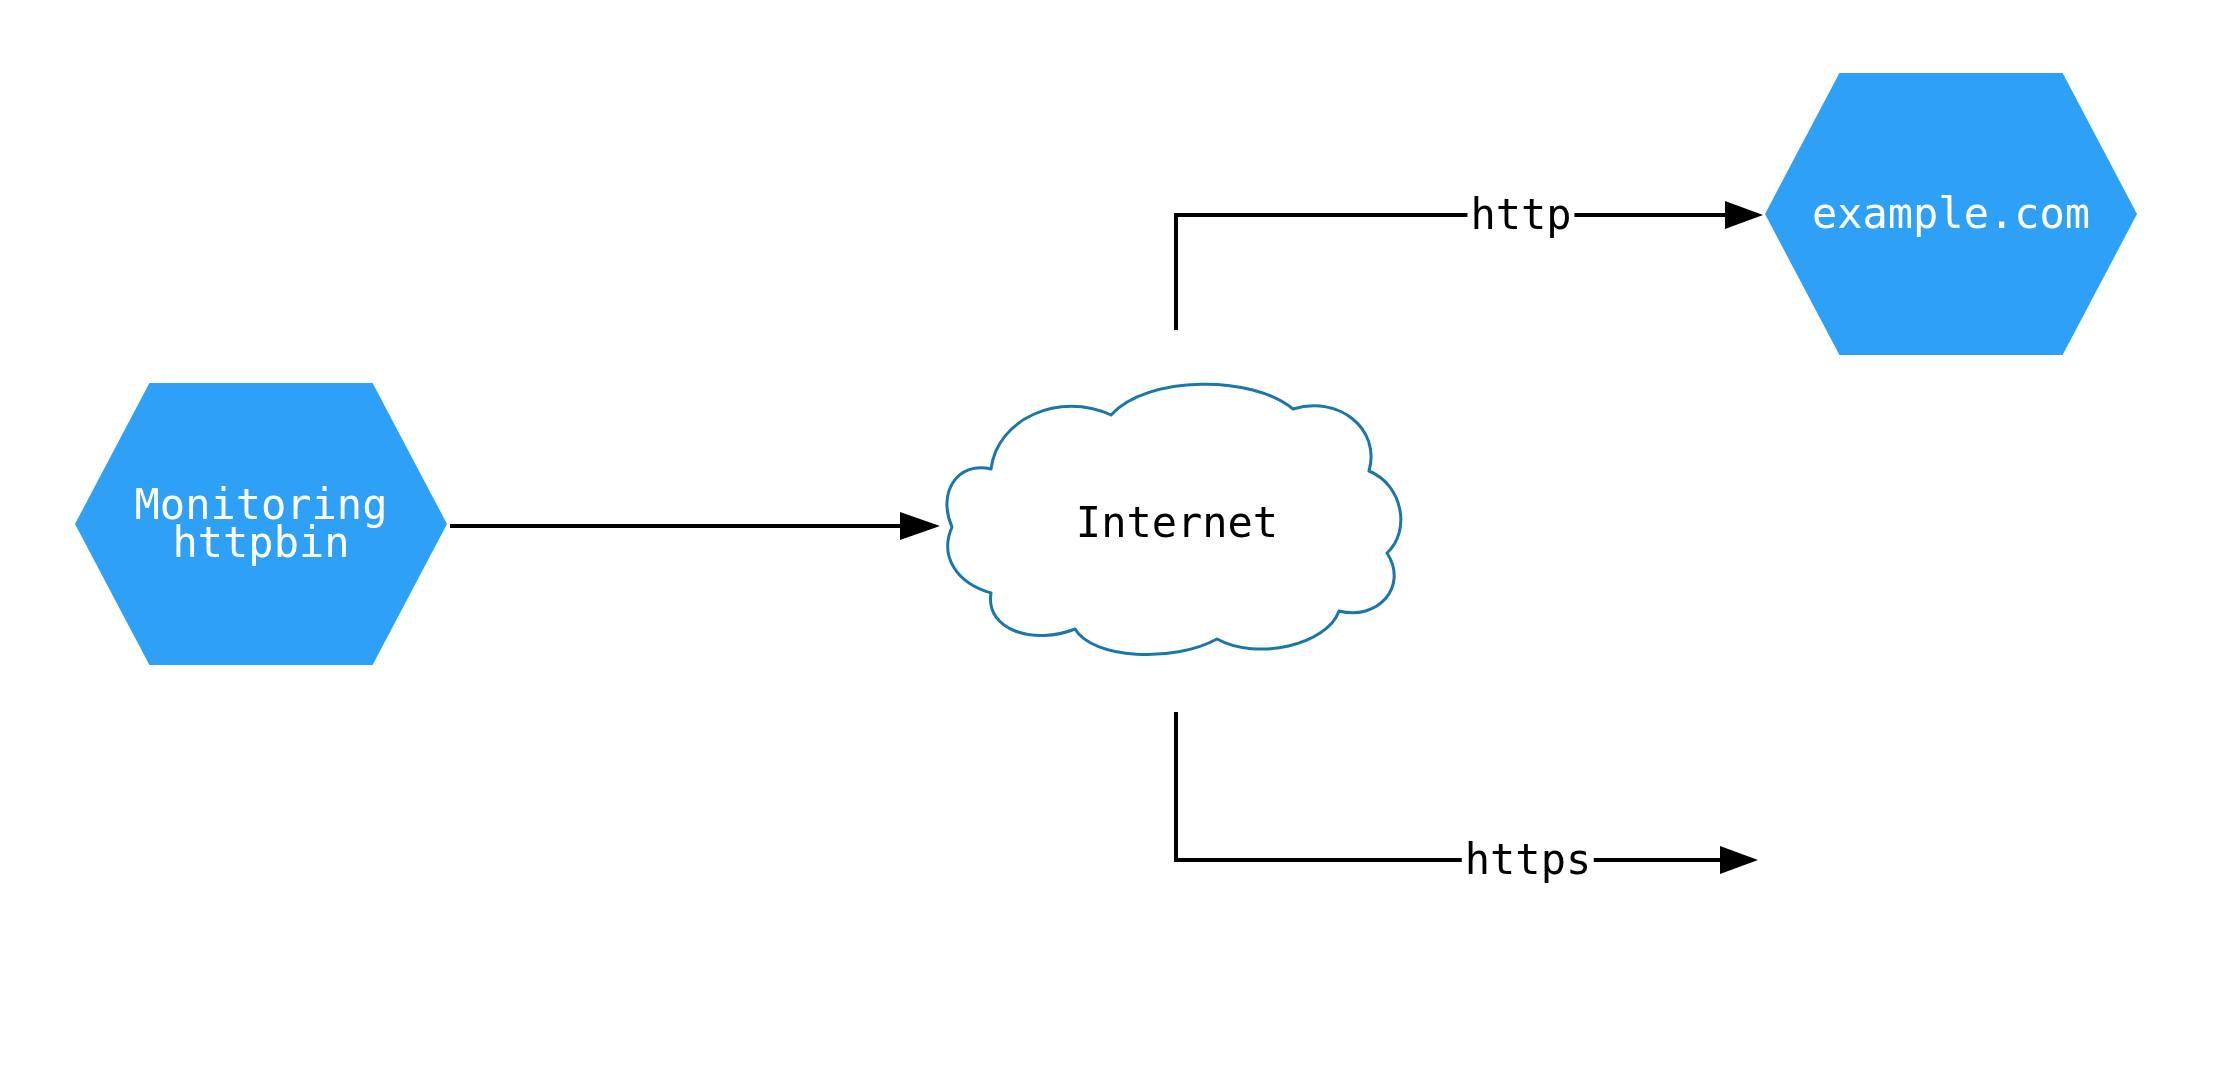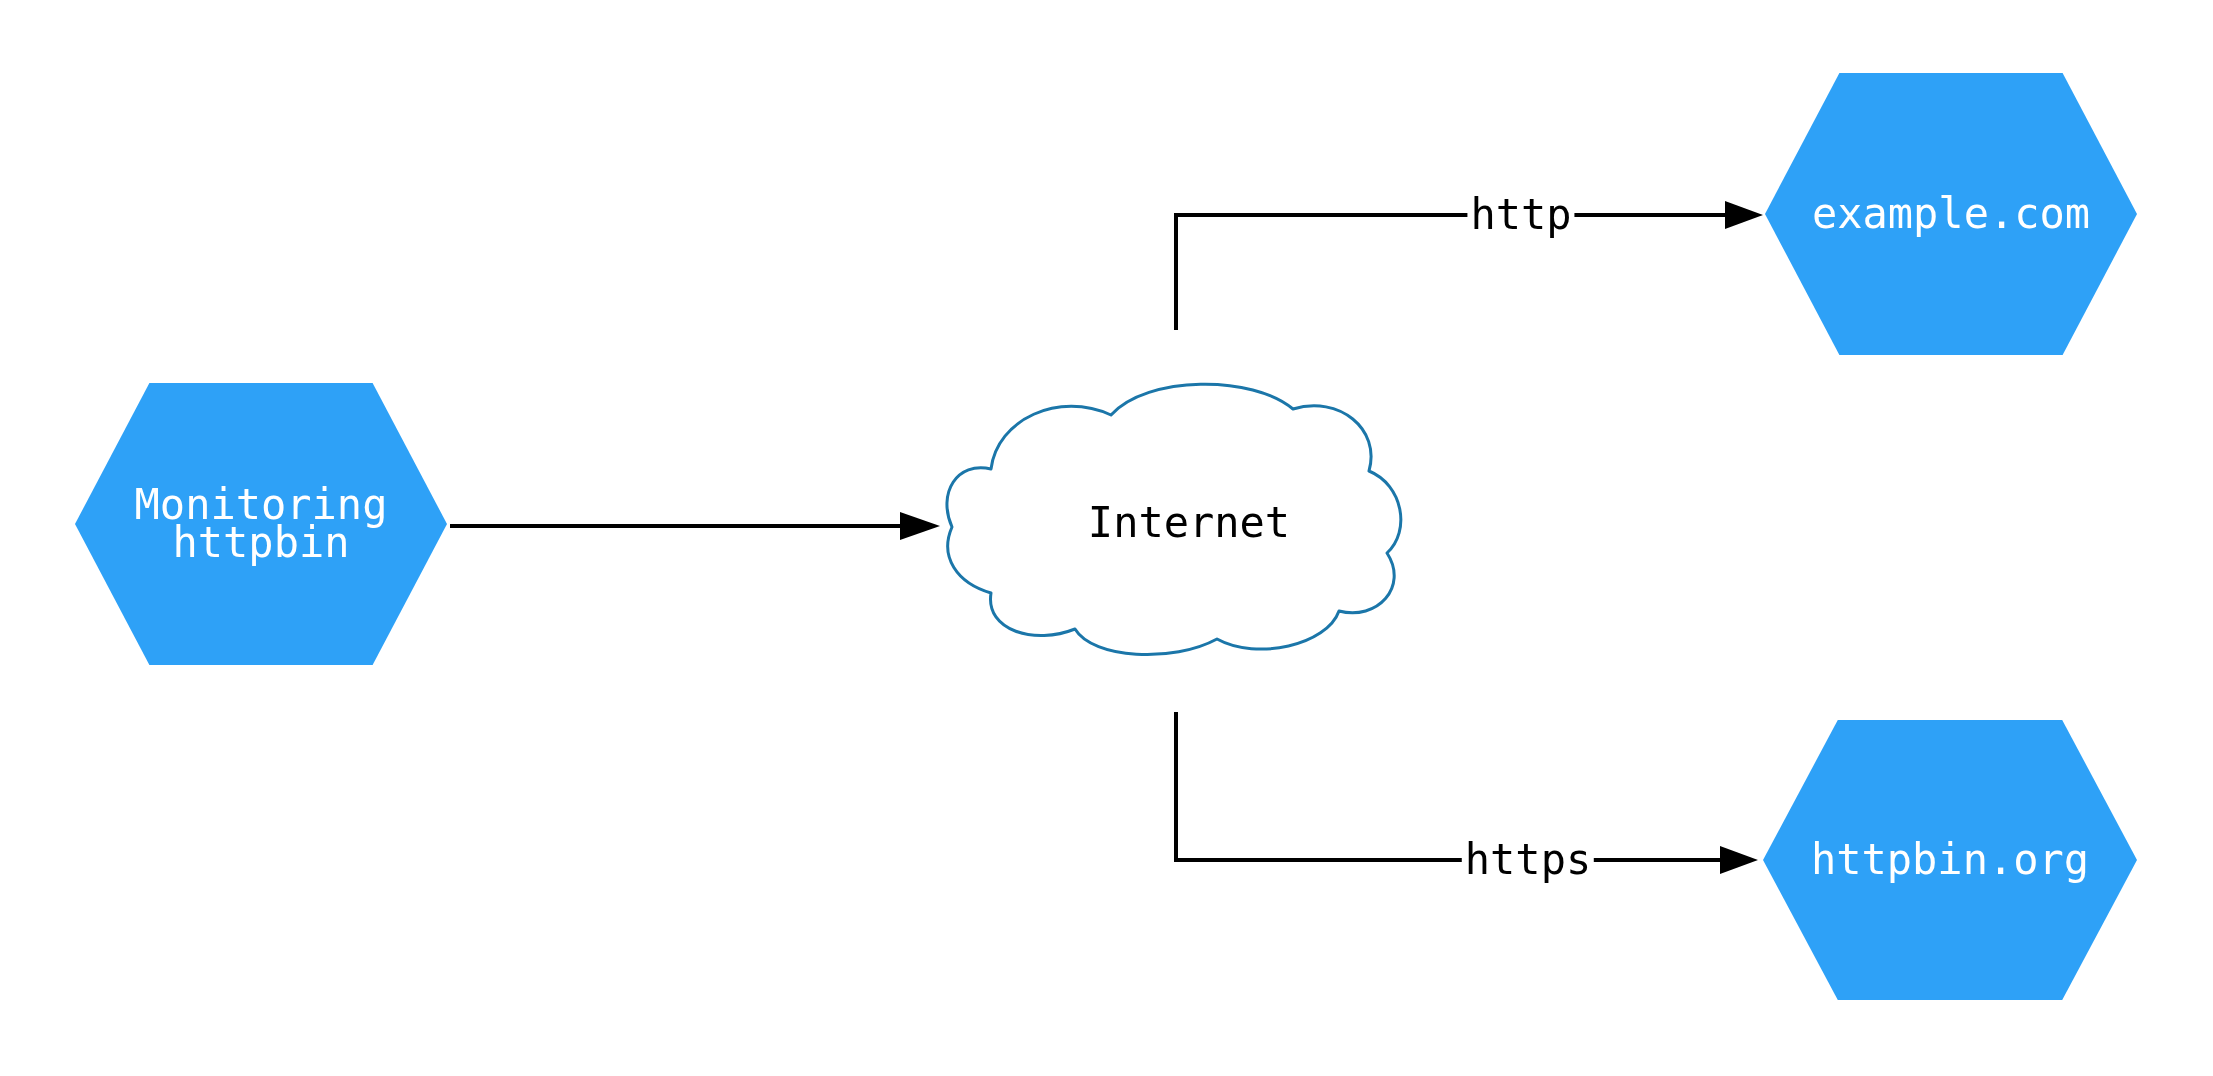--- a/index.html
+++ b/index.html
@@ -86,24 +86,21 @@
   </svg>
 
   <div class="hex" style="left:75px;top:383px;width:372px;height:282px;">
     <span class="hex-label">Monitoring httpbin</span>
   </div>
 
   <div class="hex" style="left:1765px;top:73px;width:372px;height:282px;">
     <span class="hex-label">example.com</span>
   </div>
 
-  <div class="hex" style="left:1763px;top:720px;width:374px;height:280px;">
-    <span class="hex-label">httpbin.org</span>
-  </div>
 
-  <div class="cloud-label" style="left:1177px;top:522px;margin-left:12px;">Internet</div>
+  <div class="cloud-label" style="left:1177px;top:522px;">Internet</div>
 
 
   <div class="edge-label" style="left:1521px;top:215px;">http</div>
 
   <div class="edge-label" style="left:1528px;top:860px;">https</div>
 
 </div>
 
 </body></html>

